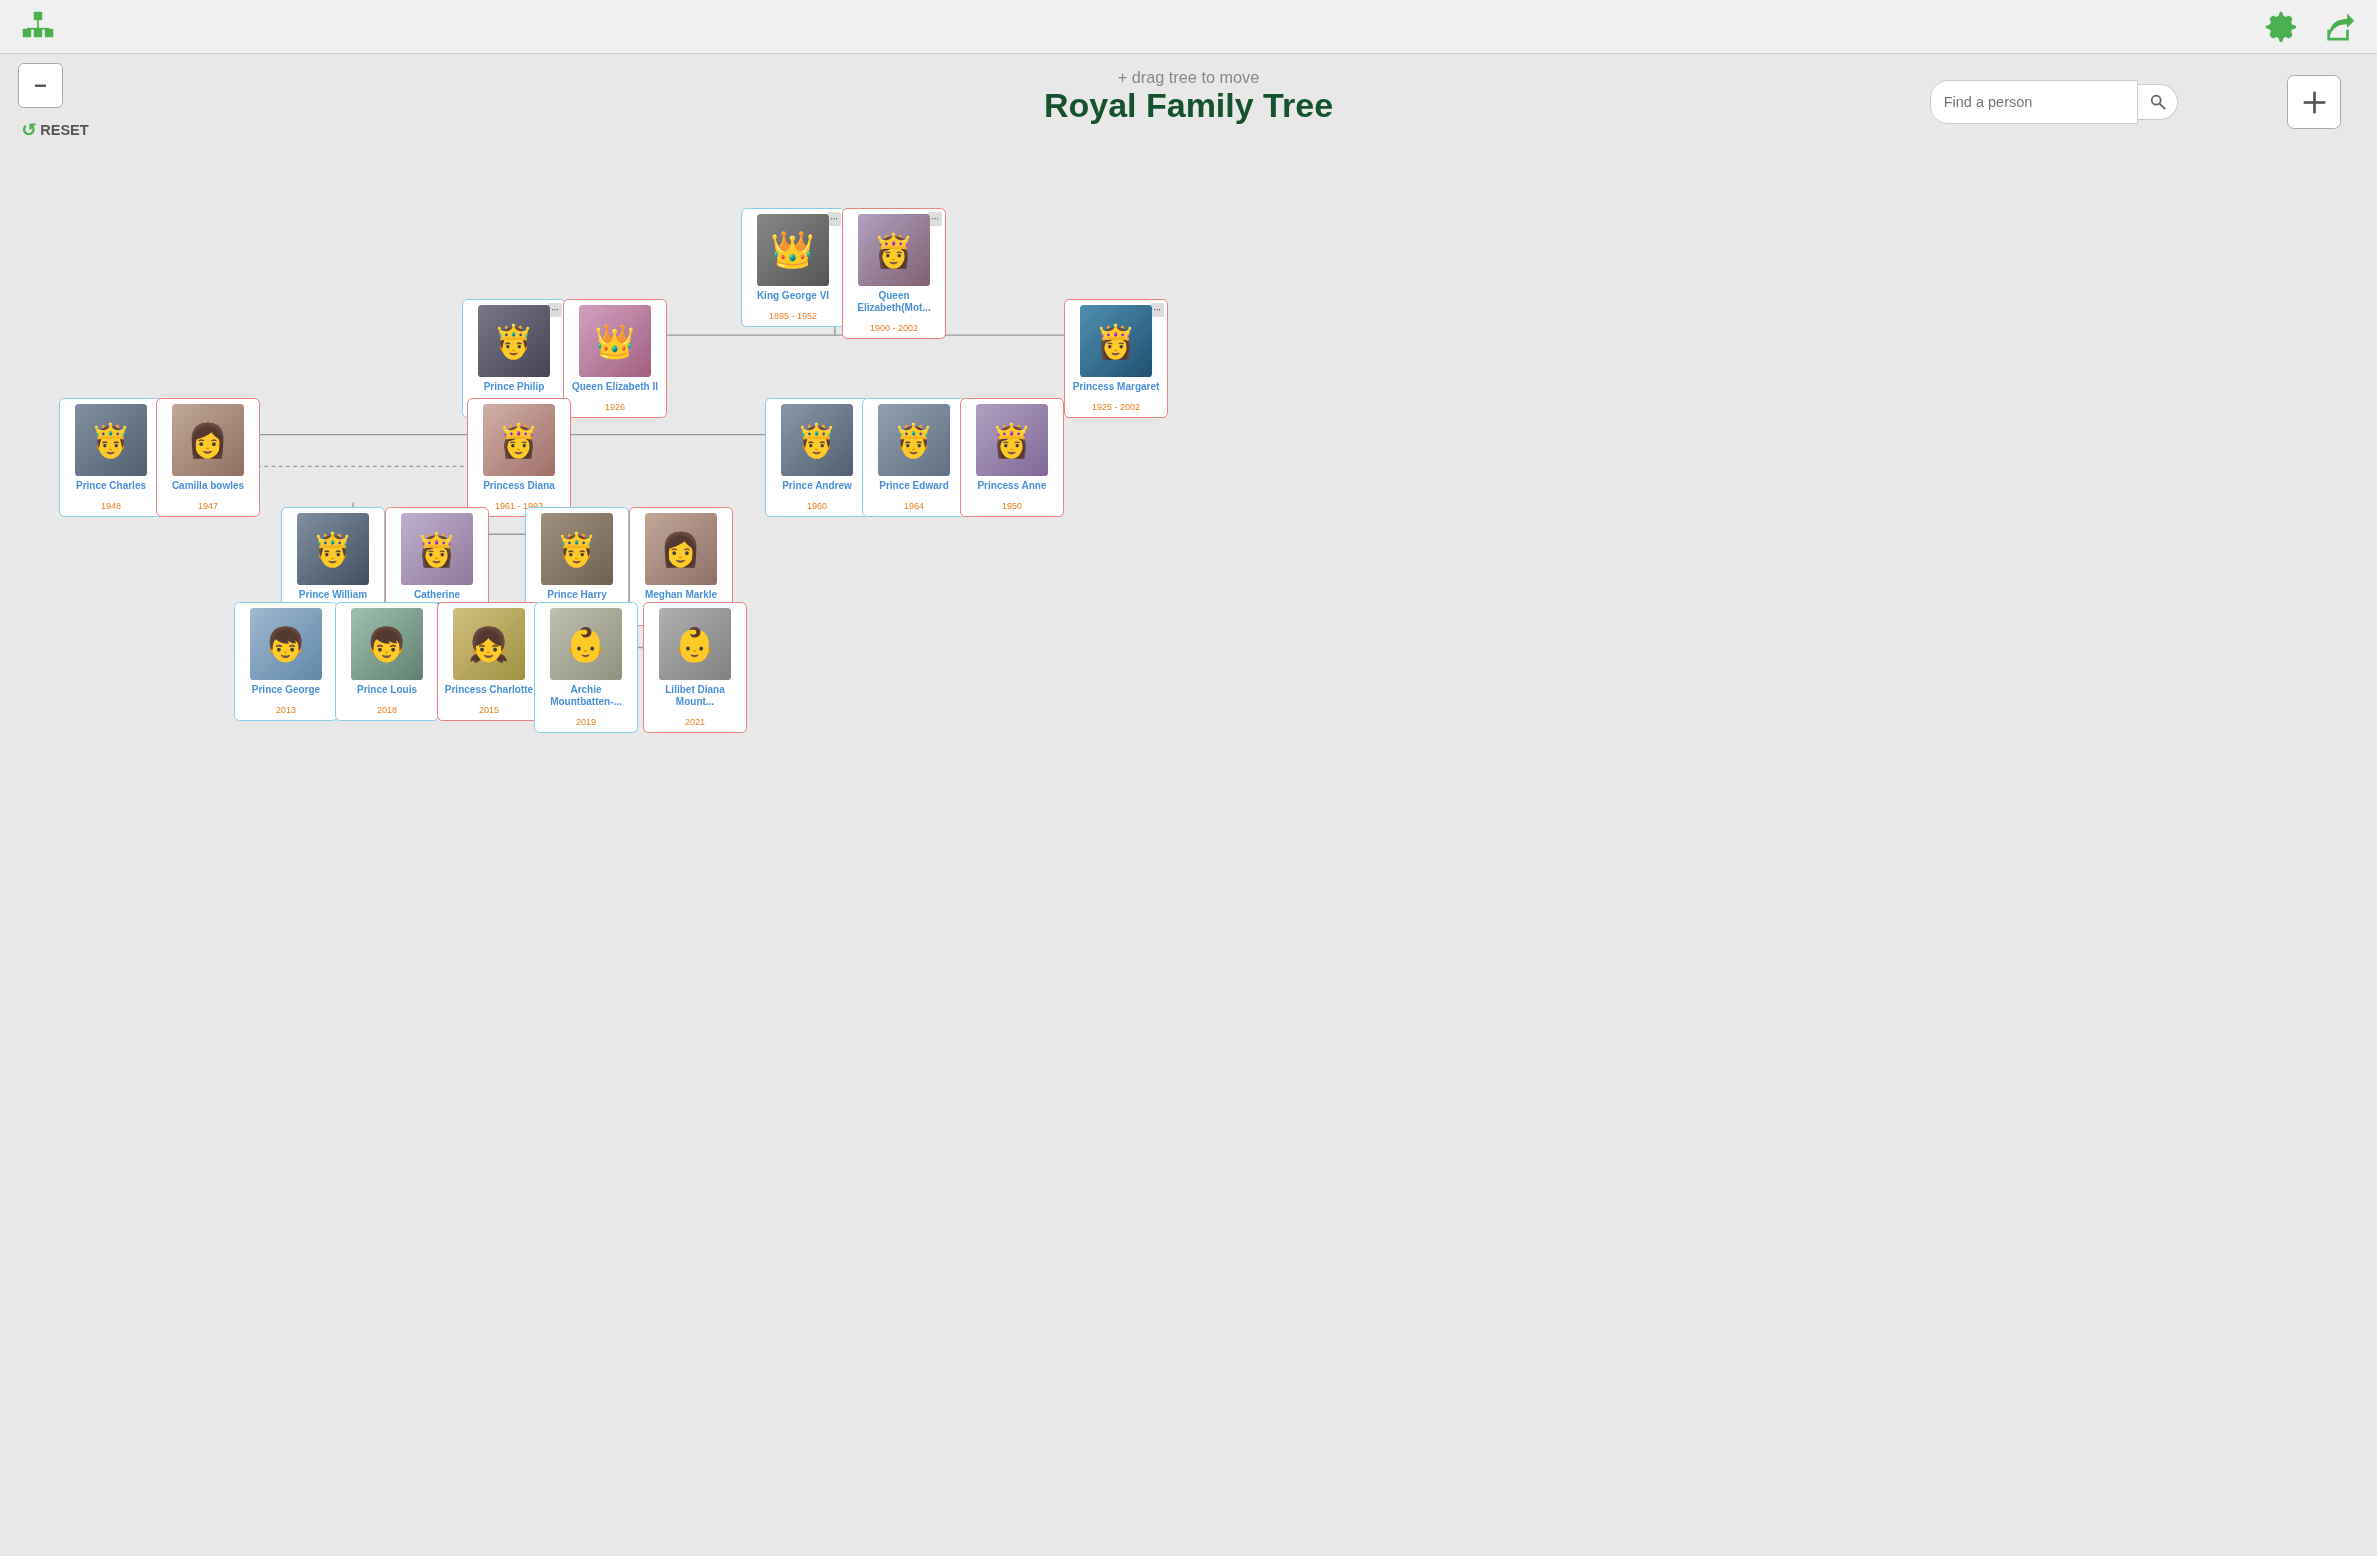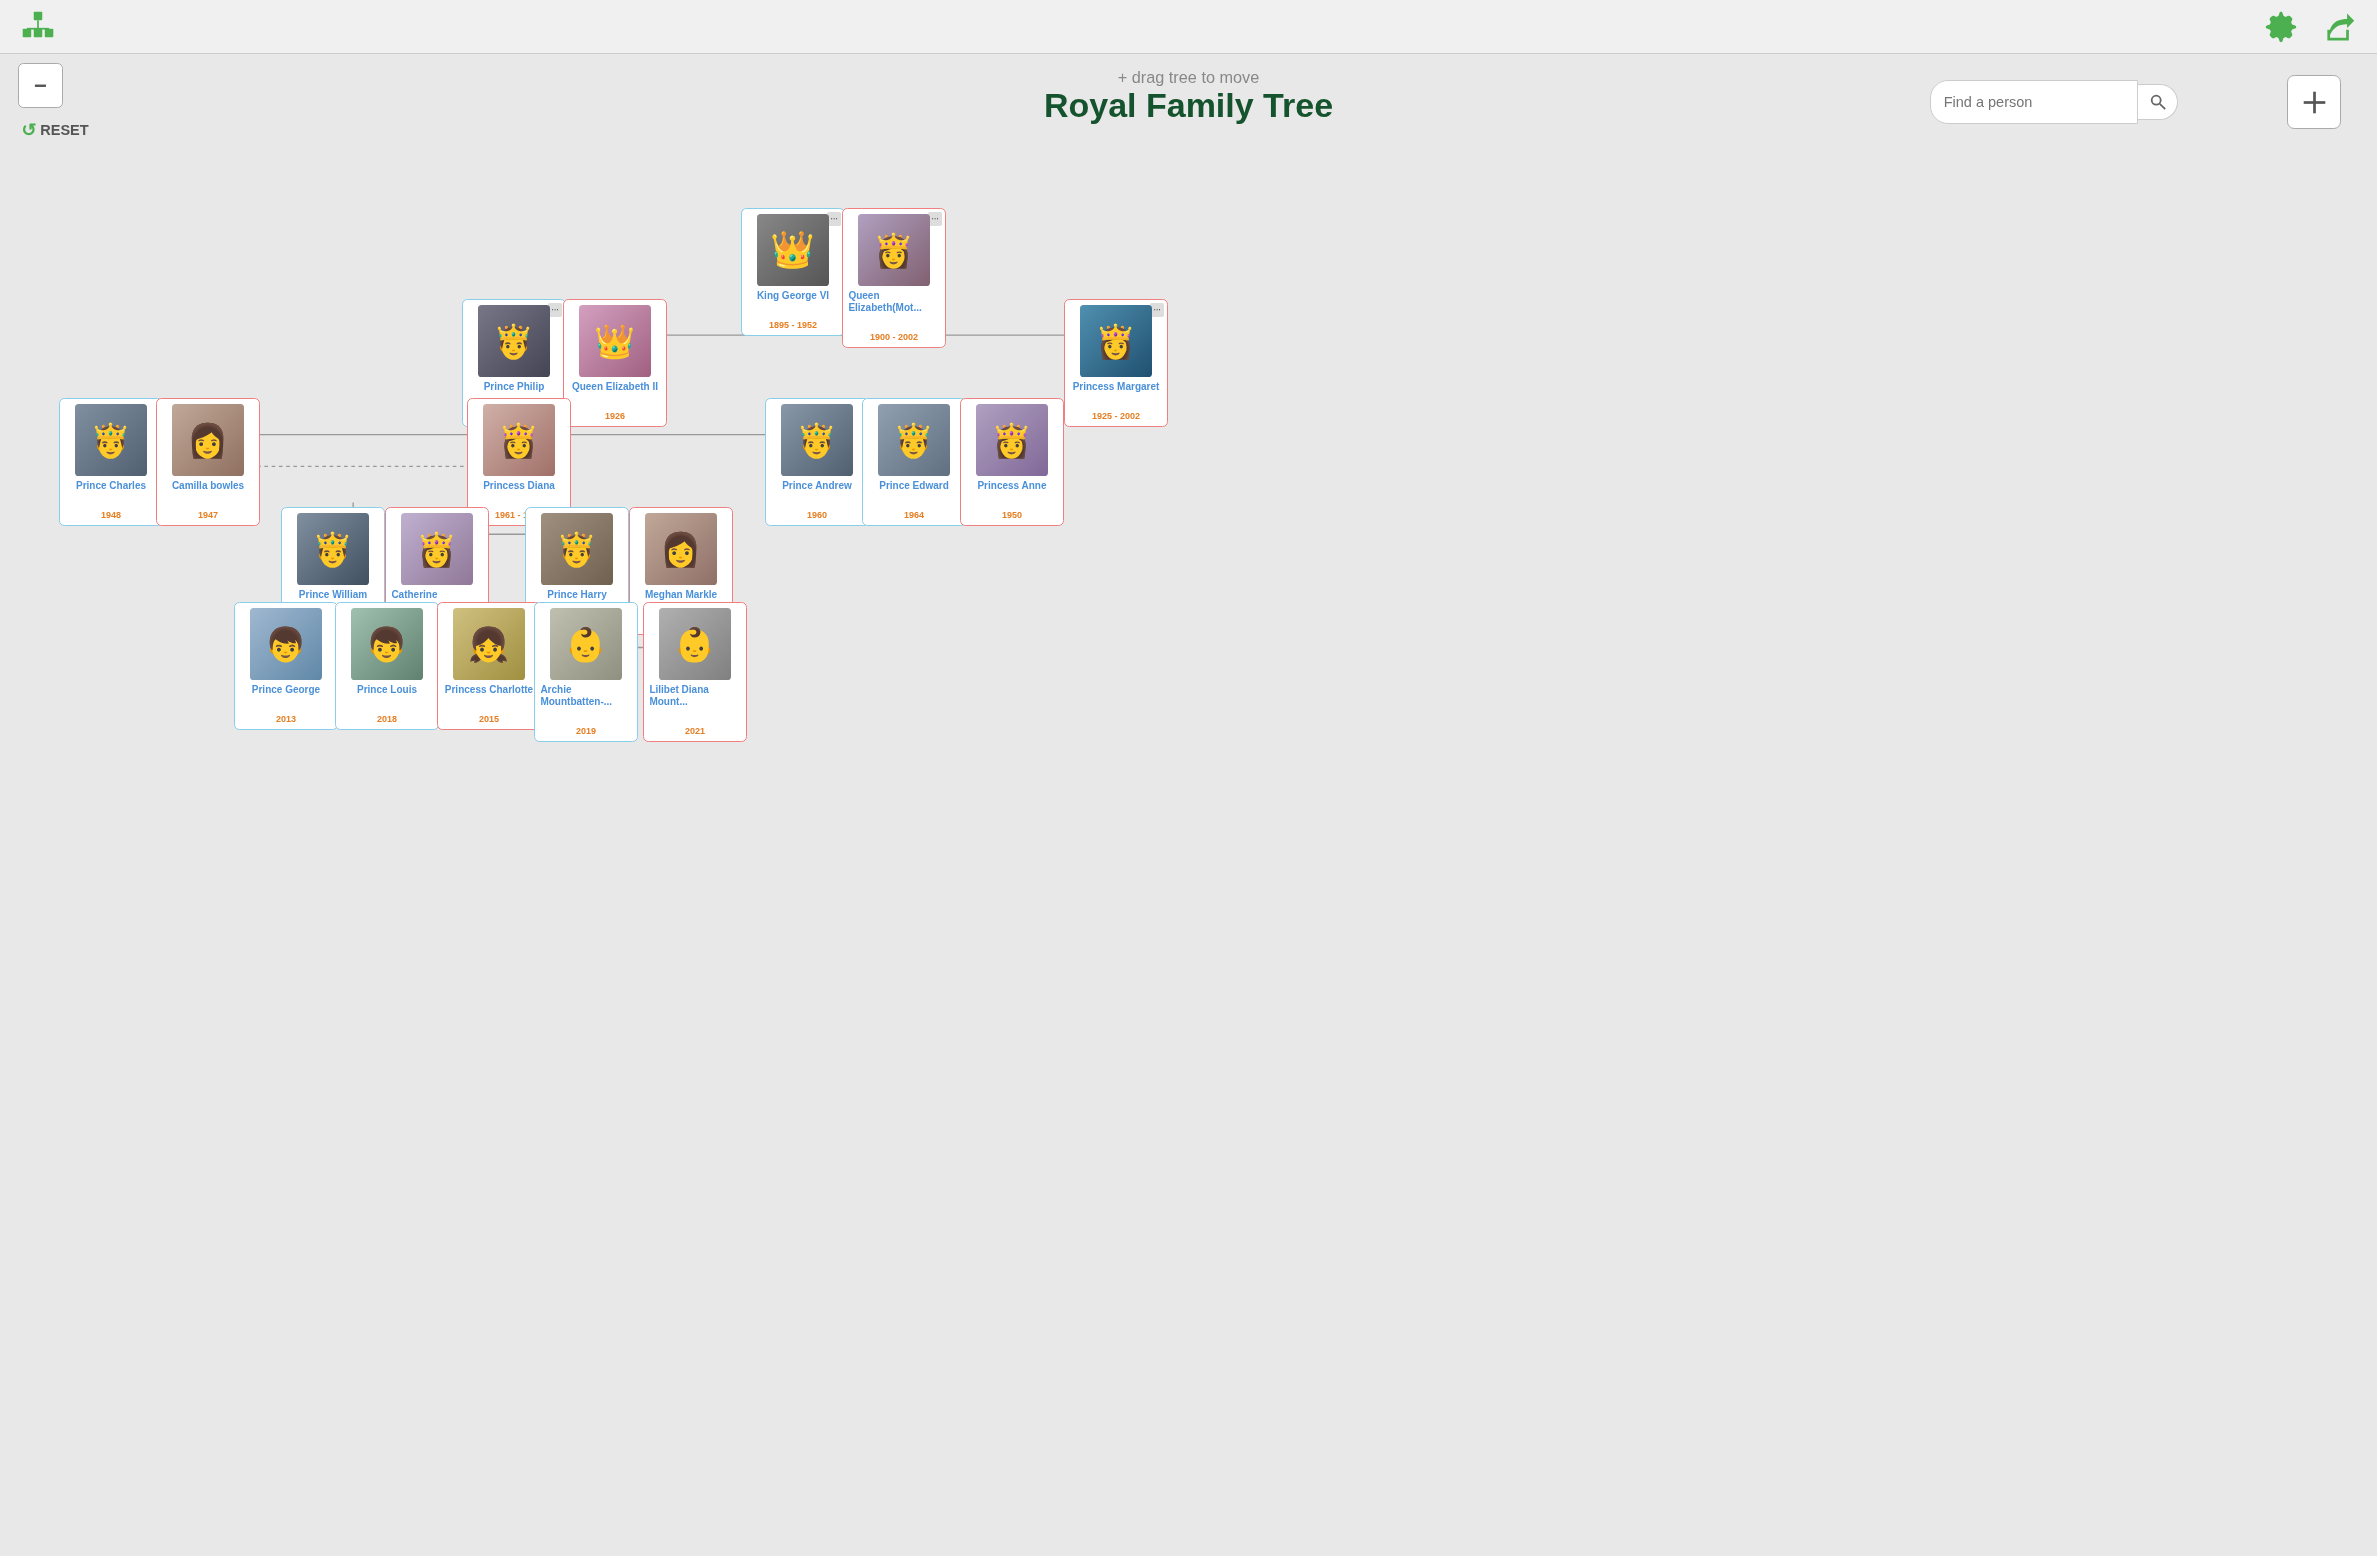--- a/index.html
+++ b/index.html
@@ -198,30 +198,30 @@
     .person-card .photo-placeholder {
       width: 100%;
       height: 100%;
       display: flex;
       align-items: center;
       justify-content: center;
     }
     .person-card .name {
       font-size: 10px;
       color: #4a90d9;
+      text-align: center;
       margin-top: 3.6px;
       font-weight: bold;
       line-height: 1.2;
     }
     .person-card .year {
       font-size: 9px;
       color: #e67e22;
       text-align: center;
-      margin-top: 18px;
-      font-weight: bold;
+      margin-top: 9px;
     }
     .person-card .card-menu {
       position: absolute;
       top: 2.7px;
       right: 2.7px;
       width: 14.5px;
       height: 14.5px;
       background: #ddd;
       border-radius: 1.8px;
       display: flex;

